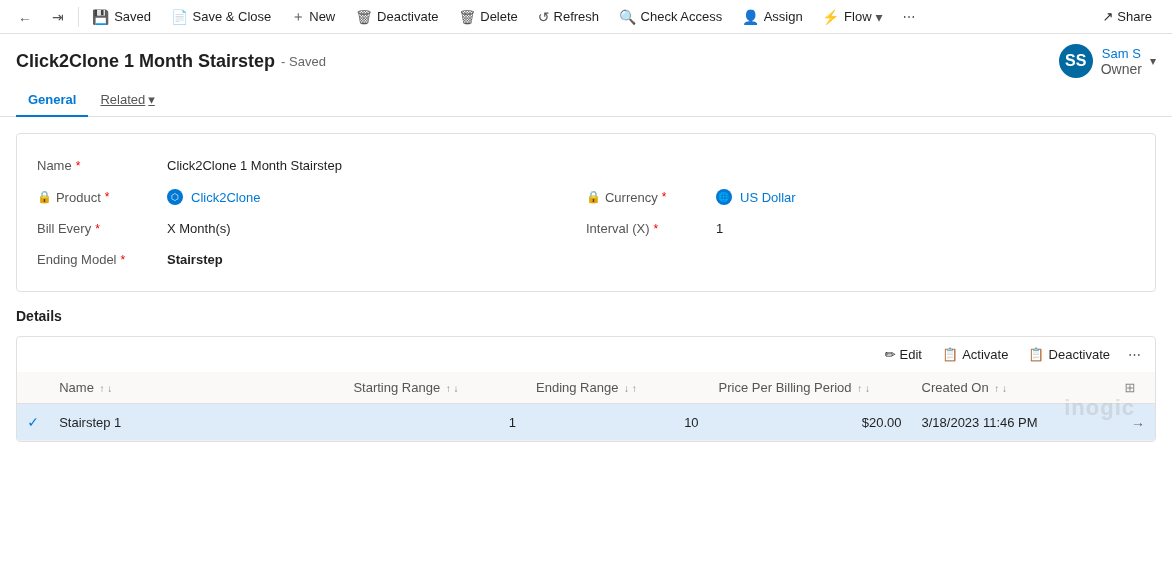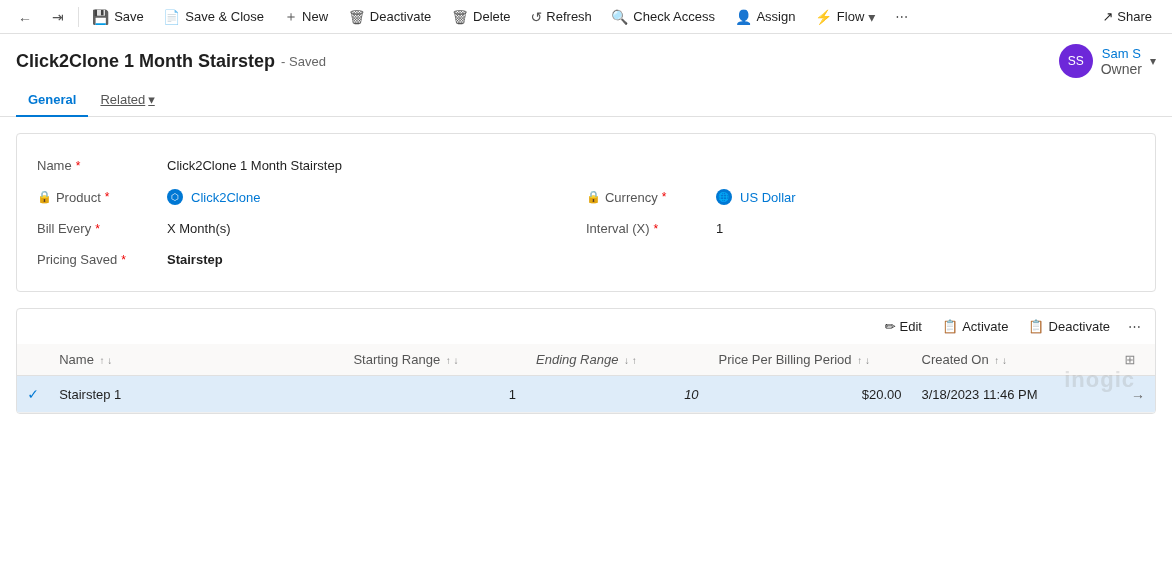--- a/index.html
+++ b/index.html
@@ -63,27 +63,27 @@
     .page-subtitle { font-size: 12px; color: #555; margin-top: 1px; }
     .user-area {
       display: flex;
       align-items: center;
       gap: 8px;
     }
     .avatar {
       width: 34px;
       height: 34px;
       border-radius: 50%;
-      background: #6d28d9;
+      background: #0369a1;
       color: #fff;
       display: flex;
       align-items: center;
       justify-content: center;
-      font-size: 12px;
-      font-weight: 400;
+      font-size: 16px;
+      font-weight: 700;
     }
     .user-info { text-align: center; }
     .user-name { font-size: 13px; color: #0078d4; font-weight: 500; cursor: pointer; }
     .user-role { font-size: 14px; color: #555; }
     .chevron-down { font-size: 12px; color: #555; cursor: pointer; }
 
     
     .tabs {
       display: flex;
       align-items: center;
@@ -204,21 +204,21 @@
       padding: 10px 10px;
       border-bottom: 1px solid #f0f0f0;
       color: #1f1f1f;
     }
     .data-table tr.selected td { background: #deecf9; }
     .checkbox-col { width: 30px; text-align: center; }
     .check-icon { color: #0078d4; font-size: 14px; }
     .row-arrow { color: #666; font-size: 14px; float: right; }
     .col-name { width: 290px; }
     .col-starting { width: 180px; text-align: right; }
-    .col-ending { width: 180px; text-align: right; font-style: italic; }
+    .col-ending { width: 180px; text-align: right; }
     .col-price { width: 200px; text-align: right; }
     .col-created { width: 200px; }
     .col-action { width: 40px; }
 
     
     .watermark {
       position: absolute;
       bottom: 20px;
       right: 20px;
       font-size: 22px;
@@ -242,21 +242,21 @@
 <div class="toolbar">
   <button class="toolbar-btn">
     <span class="icon">←</span>
   </button>
   <button class="toolbar-btn">
     <span class="icon">⇥</span>
   </button>
   <div class="toolbar-divider"></div>
   <button class="toolbar-btn">
     <span class="icon">💾</span>
-    <span>Save</span>
+    <span>Saved</span>
   </button>
   <button class="toolbar-btn">
     <span class="icon">📄</span>
     <span>Save &amp; Close</span>
   </button>
   <button class="toolbar-btn">
     <span class="icon">＋</span>
     <span>New</span>
   </button>
   <button class="toolbar-btn">
@@ -349,21 +349,21 @@
         </div>
         <div class="form-row">
           <div class="form-label">
             <span>Bill Every</span>
             <span class="required-star">*</span>
           </div>
           <div class="form-value">X Month(s)</div>
         </div>
         <div class="form-row">
           <div class="form-label">
-            <span>Pricing Saved</span>
+            <span>Ending Model</span>
             <span class="required-star">*</span>
           </div>
           <div class="form-value bold">Stairstep</div>
         </div>
       </div>
 
       <div>
         <div class="form-row">
           <div class="form-label">
             <span class="lock-icon">🔒</span>
@@ -380,20 +380,21 @@
             <span>Interval (X)</span>
             <span class="required-star">*</span>
           </div>
           <div class="form-value">1</div>
         </div>
       </div>
     </div>
   </div>
 
   <div class="details-section">
+    <div class="section-header">Details</div>
 
     <div class="table-wrapper" style="position:relative;">
 
       <div class="sub-toolbar">
         <button class="sub-toolbar-btn">
           <span>✏</span>
           <span>Edit</span>
         </button>
         <button class="sub-toolbar-btn">
           <span>📋</span>

